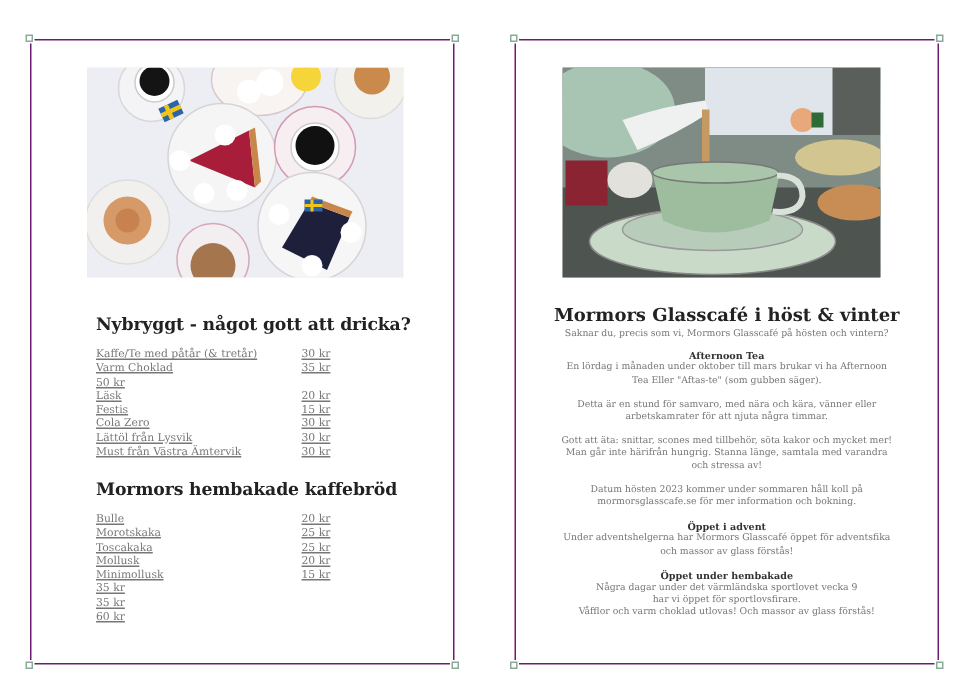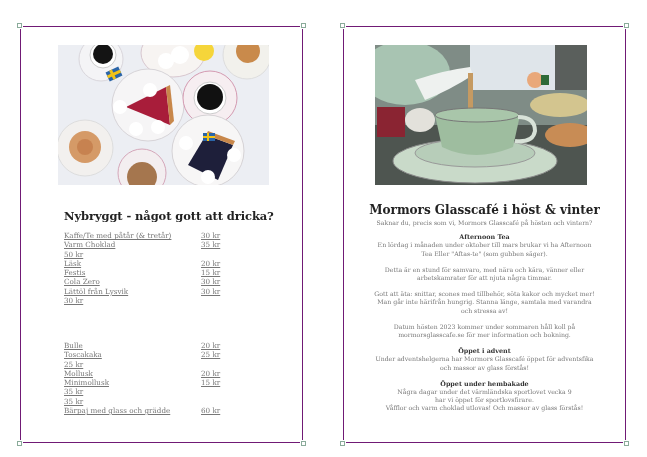--- a/index.html
+++ b/index.html
@@ -128,52 +128,54 @@
       </div>
     <div class="menu-row">
         <span class="name">Cola Zero</span>
         <span class="price">30 kr</span>
       </div>
     <div class="menu-row">
         <span class="name">Lättöl från Lysvik</span>
         <span class="price">30 kr</span>
       </div>
     <div class="menu-row">
-        <span class="price">30 kr</span>
-      </div>
-  </div>
-
+        <span class="name">Must från Västra Ämtervik</span>
+        <span class="price">30 kr</span>
+      </div>
+  </div>
+
+  <h2 class="h-menu" style="top:292px;">Mormors hembakade kaffebröd</h2>
   <div class="menu-list" style="top:314px;">
     <div class="menu-row">
         <span class="name">Bulle</span>
         <span class="price">20 kr</span>
       </div>
     <div class="menu-row">
+        <span class="name">Morotskaka</span>
+        <span class="price">25 kr</span>
+      </div>
+    <div class="menu-row">
         <span class="name">Toscakaka</span>
         <span class="price">25 kr</span>
       </div>
     <div class="menu-row">
-        <span class="price">25 kr</span>
-      </div>
-    <div class="menu-row">
         <span class="name">Mollusk</span>
         <span class="price">20 kr</span>
       </div>
     <div class="menu-row">
         <span class="name">Minimollusk</span>
         <span class="price">15 kr</span>
       </div>
     <div class="menu-row">
         <span class="price">35 kr</span>
       </div>
     <div class="menu-row">
         <span class="price">35 kr</span>
       </div>
     <div class="menu-row">
-        <span class="name">Bärpaj med glass och grädde</span>
         <span class="price">60 kr</span>
       </div>
   </div>
 </div>
 
 <div class="page right">
   <div class="corner tl"></div>
   <div class="corner tr"></div>
   <div class="corner bl"></div>
   <div class="corner br"></div>

